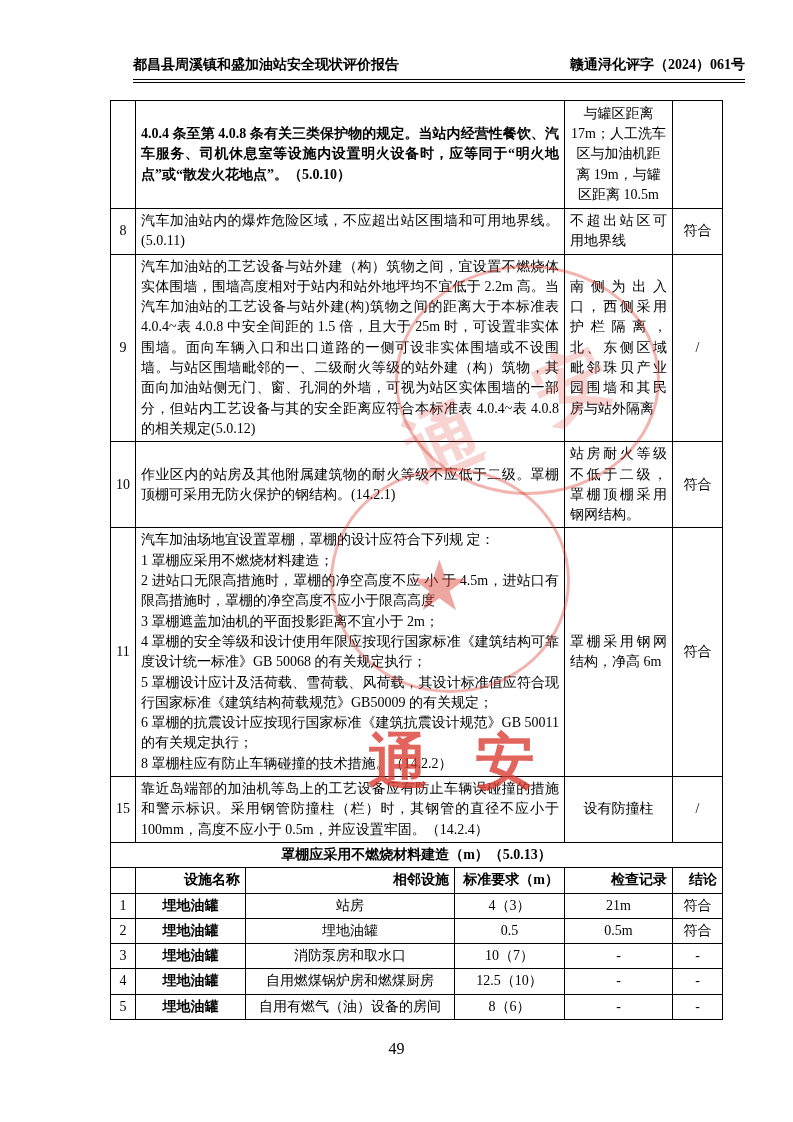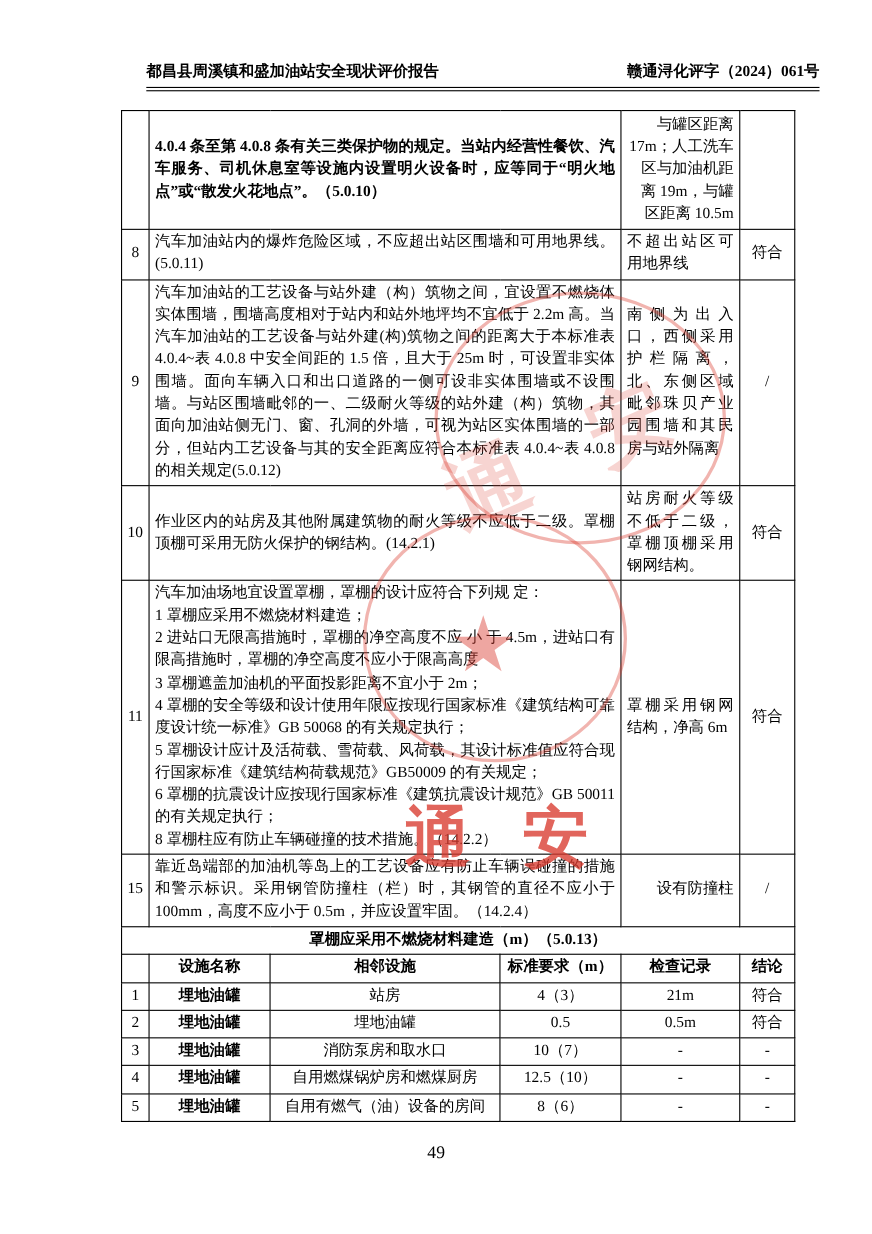--- a/index.html
+++ b/index.html
@@ -30,25 +30,25 @@
   table.doc td {
     border: 1.5px solid #000;
     padding: 2px 5px;
     vertical-align: middle;
     line-height: 1.45;
     overflow: hidden;
   }
   td.num   { text-align: center; padding: 0; }
   td.cnt   { text-align: justify; white-space: pre-line; }
   td.cnt.bold { font-weight: bold; }
-  td.rec   { text-align: right; }
+  td.rec   { text-align: center; }
   td.rec.left { text-align: justify; }
   td.concl { text-align: center; }
   tr.section-row td { text-align: center; font-weight: bold; }
-  tr.sub-header td  { text-align: center; font-weight: bold; }
+  tr.sub-header td  { text-align: right; font-weight: bold; }
   tr.sub-row td { text-align: center; }
   tr.sub-row td.facility { font-weight: bold; }
   .page-num {
     position: absolute; left: 0; right: 0; top: 1040px;
     text-align: center; font-size: 16px;
   }
   
   .watermark { position: absolute; inset: 0; pointer-events: none; z-index: 5; }
   .seal-circle {
     position: absolute; border-radius: 50%;

